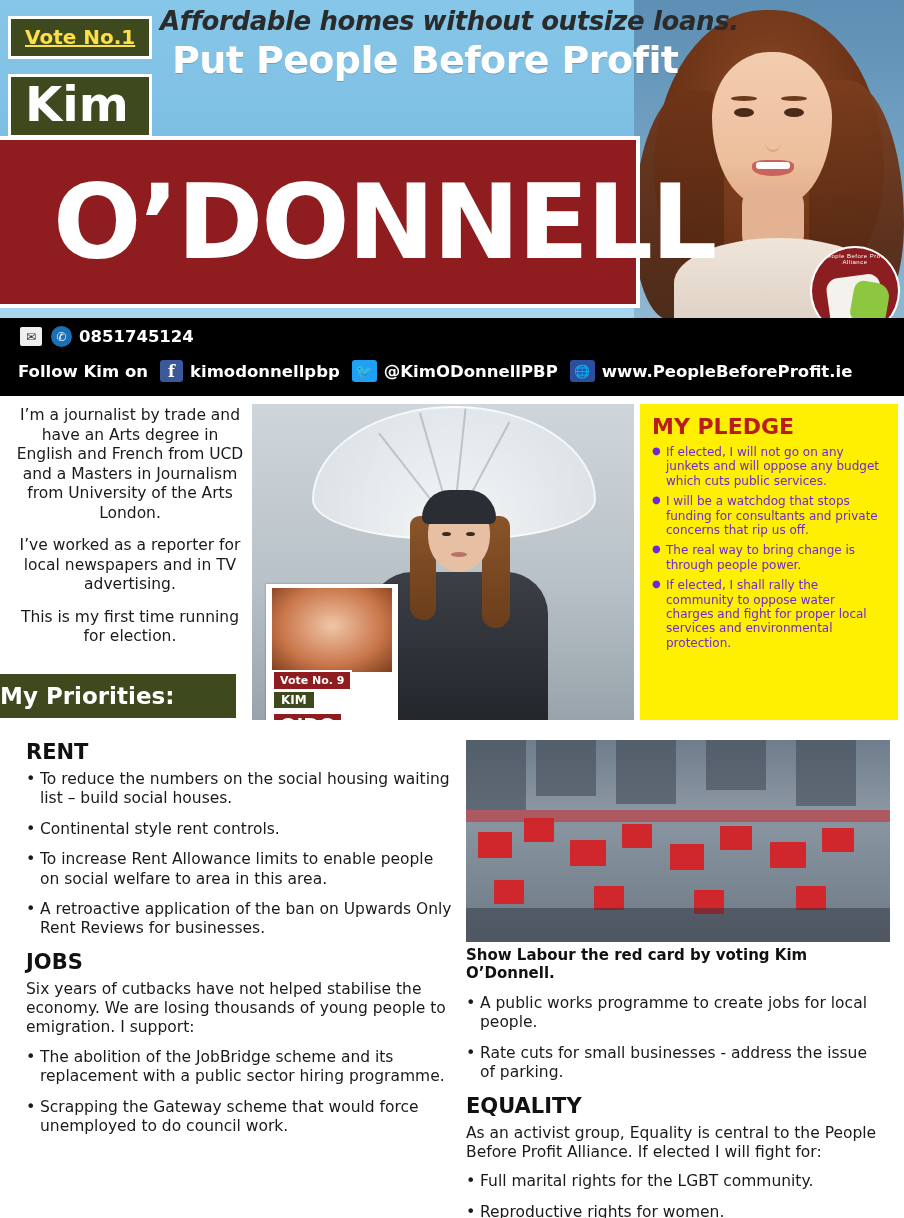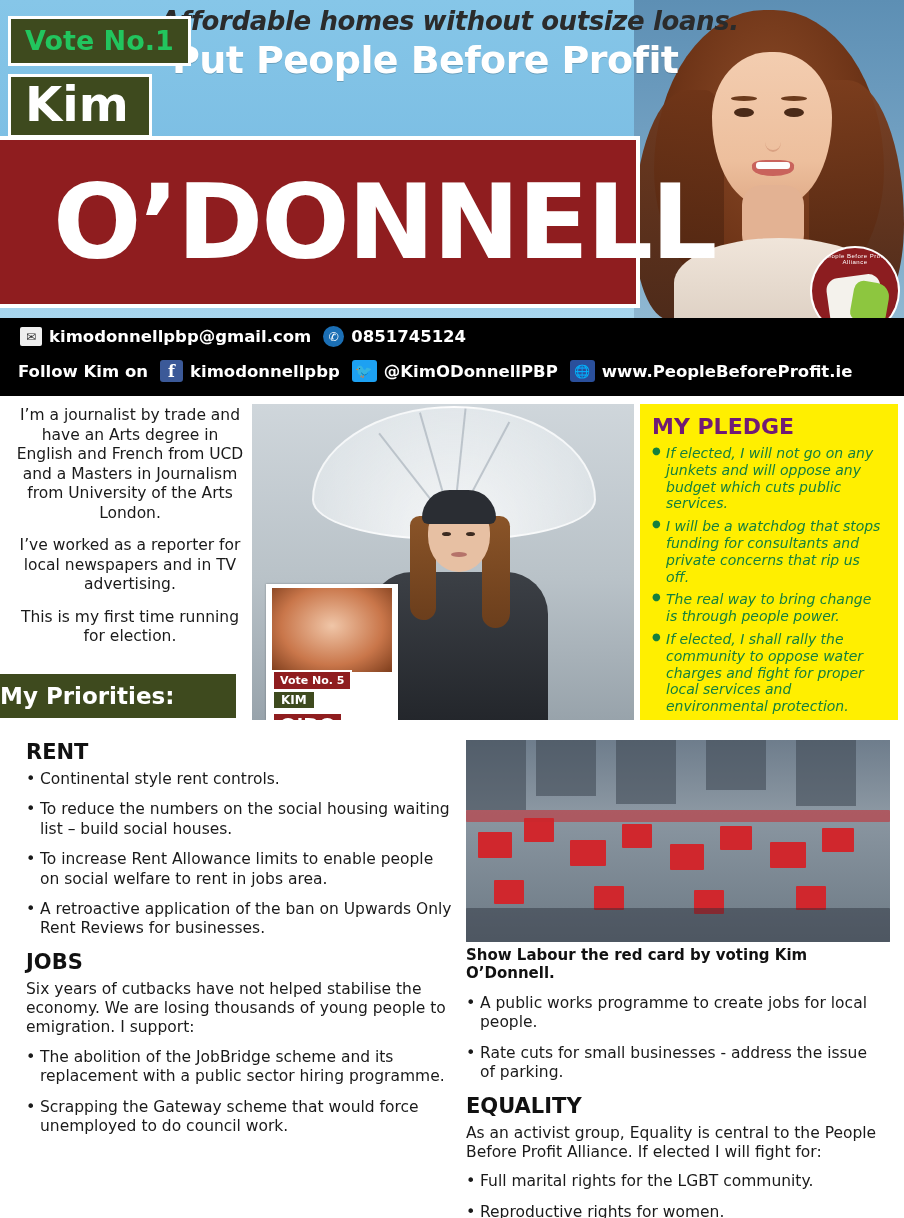--- a/index.html
+++ b/index.html
@@ -177,24 +177,25 @@
   }
 
   .vote-box {
     position: absolute;
     left: 8px; top: 16px;
     background: #3e4a1e;
     padding: 6px 14px 7px 14px;
     border: 3px solid #ffffff;
   }
   .vote-box span {
-    font-size: 27px;
-    font-weight: bold;
-    color: #22c55e;
-    font-family: "DejaVu Sans", sans-serif;
+    font-size: 20px;
+    font-weight: bold;
+    color: #fde047;
+    font-family: "DejaVu Sans", sans-serif;
+    text-decoration: underline;
   }
   .kim-box {
     position: absolute;
     left: 8px; top: 74px;
     background: #3e4a1e;
     padding: 2px 20px 6px 14px;
     border: 3px solid #ffffff;
   }
   .kim-box span {
     font-size: 48px;
@@ -420,33 +421,32 @@
     left: 640px; top: 8px;
     width: 258px; height: 316px;
     background: #ffef00;
     box-sizing: border-box;
     padding: 8px 12px 8px 12px;
   }
   .pledge h2 {
     margin: 2px 0 6px 0;
     font-size: 22px;
     font-weight: bold;
-    color: #701a75;
+    color: #b91c1c;
     font-family: "DejaVu Sans", sans-serif;
   }
   .pledge ul {
     margin: 0;
     padding: 0;
     list-style: none;
   }
   .pledge li {
-    font-size: 14px;
-    font-style: italic;
+    font-size: 12px;
     line-height: 1.2;
-    color: #15803d;
+    color: #6d28d9;
     margin-bottom: 6px;
     padding-left: 14px;
     position: relative;
     font-family: "DejaVu Sans", sans-serif;
   }
   .pledge li:before {
     content: "●";
     position: absolute;
     left: 0; top: 0;
     font-size: 10px;
@@ -560,21 +560,20 @@
 
   <div class="pbp-logo">
     <div class="arc-text">People Before Profit Alliance</div>
     <div class="hand"></div>
     <div class="green"></div>
   </div>
 
   <div class="contact-bar">
     <div class="contact-row r1">
       <span class="ic mail">✉</span>
-      <span class="txt">kimodonnellpbp@gmail.com</span>
       <span class="ic phone">✆</span>
       <span class="txt">0851745124</span>
     </div>
     <div class="contact-row r2">
       <span class="txt">Follow Kim on</span>
       <span class="ic fb">f</span>
       <span class="txt">kimodonnellpbp</span>
       <span class="ic tw">🐦</span>
       <span class="txt">@KimODonnellPBP</span>
       <span class="ic web">🌐</span>
@@ -606,21 +605,21 @@
     <div class="w-hair-l"></div>
     <div class="w-hair-r"></div>
     <div class="w-head"></div>
     <div class="w-hat"></div>
     <div class="w-eye l"></div>
     <div class="w-eye r"></div>
     <div class="w-mouth"></div>
 
     <div class="poster-mini">
       <div class="pm-face"></div>
-      <div class="pm-vote">Vote No. 5</div>
+      <div class="pm-vote">Vote No. 9</div>
       <div class="pm-kim">KIM</div>
       <div class="pm-odo">O’DO</div>
     </div>
   </div>
 
   <div class="pledge">
     <h2>MY PLEDGE</h2>
     <ul>
       <li>If elected, I will not go on any junkets and will oppose any budget which cuts public services.</li>
       <li>I will be a watchdog that stops funding for consultants and private concerns that rip us off.</li>
@@ -648,23 +647,23 @@
     <div class="card" style="left:228px; top:150px; width:30px; height:24px;"></div>
     <div class="card" style="left:330px; top:146px; width:30px; height:24px;"></div>
     <div class="card" style="left:0px;   top:70px;  width:424px; height:12px; background:rgba(200,40,45,.55);"></div>
     <div class="card" style="left:0px;   top:168px; width:424px; height:34px; background:rgba(40,45,55,.45);"></div>
   </div>
   <div class="crowd-caption">Show Labour the red card by voting Kim O’Donnell.</div>
 
   <div class="col-left">
     <div class="sec-h">RENT</div>
     <ul class="bullets">
+      <li>To reduce the numbers on the social housing waiting list – build social houses.</li>
       <li>Continental style rent controls.</li>
-      <li>To reduce the numbers on the social housing waiting list – build social houses.</li>
-      <li>To increase Rent Allowance limits to enable people on social welfare to rent in jobs area.</li>
+      <li>To increase Rent Allowance limits to enable people on social welfare to area in this area.</li>
       <li>A retroactive application of the ban on Upwards Only Rent Reviews for businesses.</li>
     </ul>
     <div class="sec-h">JOBS</div>
     <p class="sec-p">Six years of cutbacks have not helped stabilise the economy. We are losing thousands of young people to emigration. I support:</p>
     <ul class="bullets">
       <li>The abolition of the JobBridge scheme and its replacement with a public sector hiring programme.</li>
       <li>Scrapping the Gateway scheme that would force unemployed to do council work.</li>
     </ul>
   </div>
 

